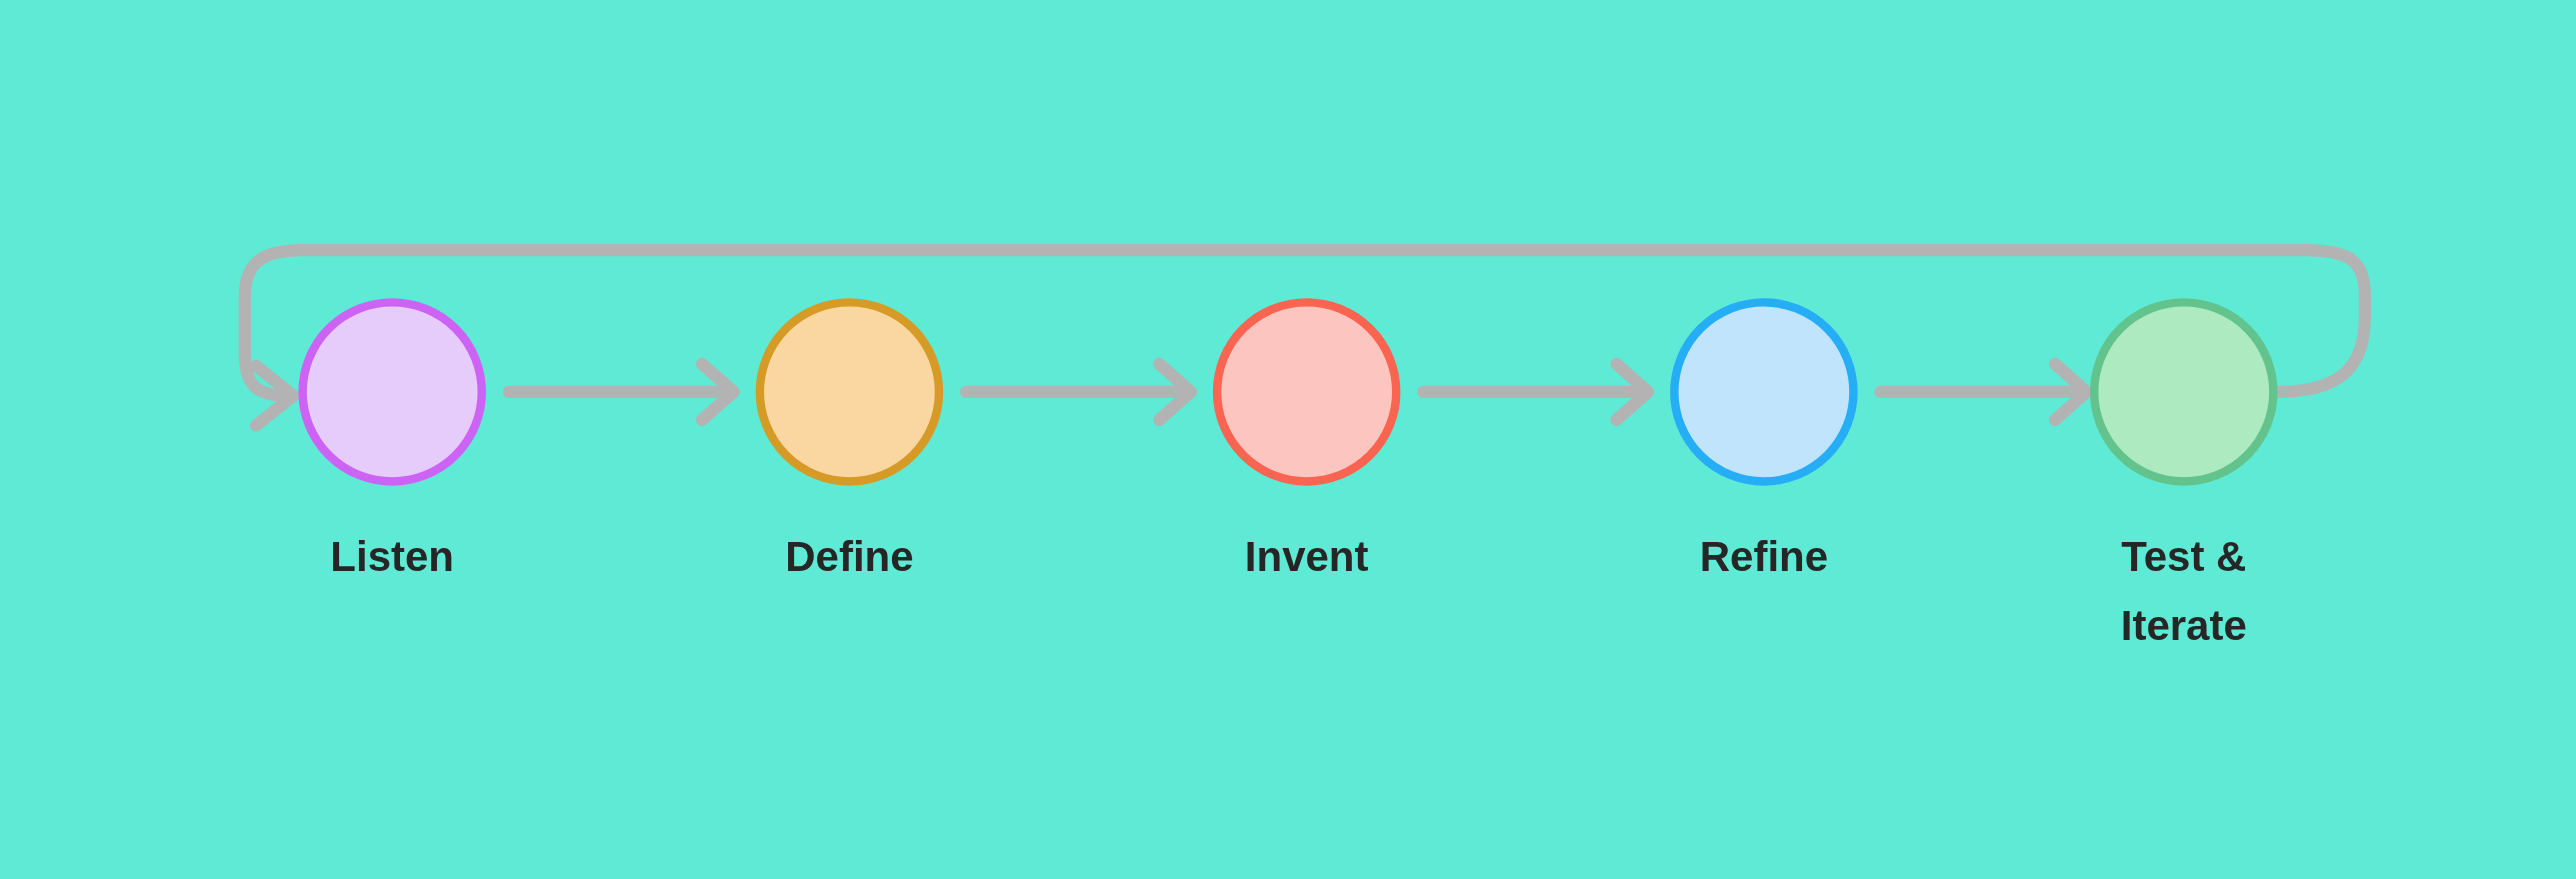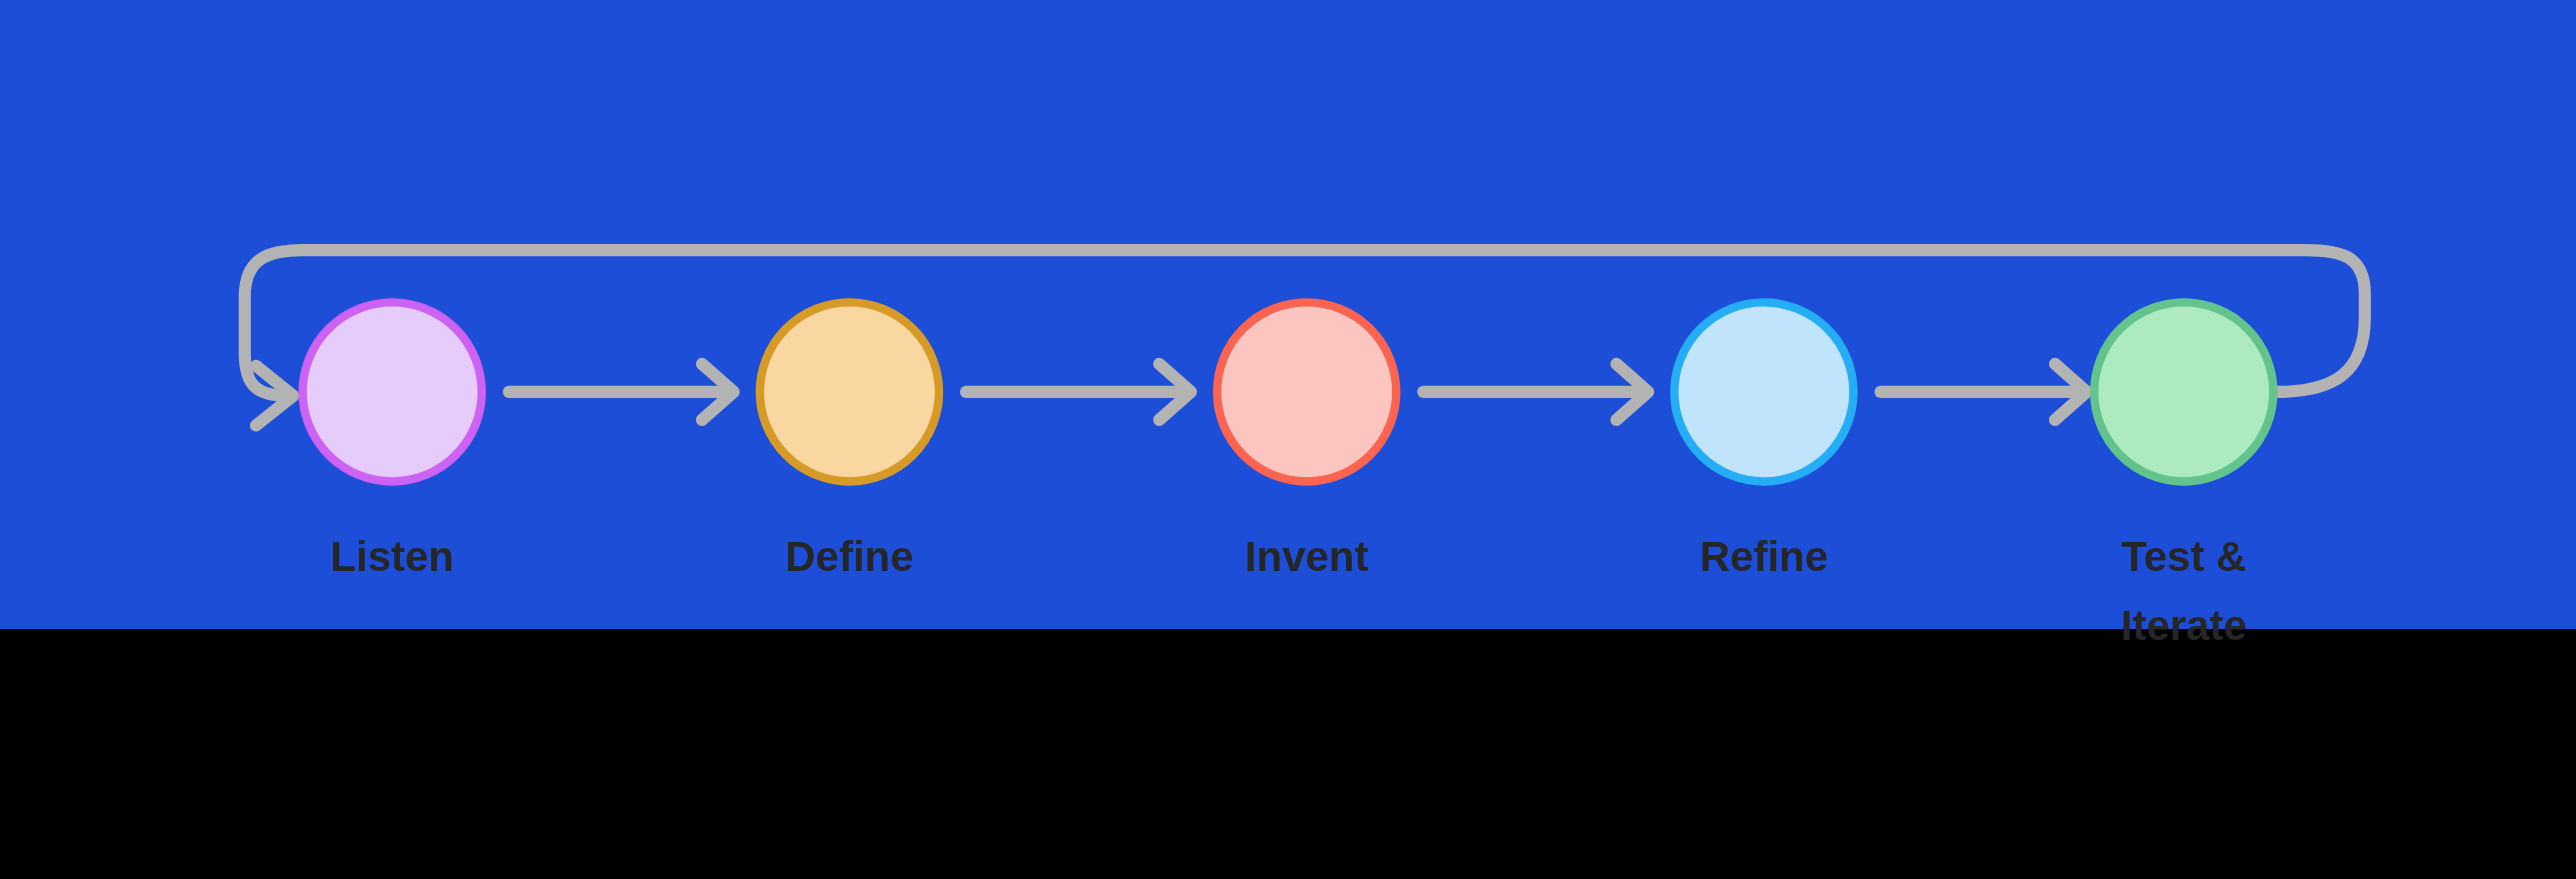--- a/index.html
+++ b/index.html
@@ -10,22 +10,22 @@
   }
   body {
     width: 2576px;
     height: 879px;
     overflow: hidden;
     font-family: "Liberation Sans", sans-serif;
   }
   #diagram-root {
     position: relative;
     width: 2576px;
-    height: 629px;
-    background: #1d4ed8;
+    height: 879px;
+    background: #5eead4;
   }
   #flow-svg {
     position: absolute;
     top: 0;
     left: 0;
     width: 2576px;
     height: 879px;
     display: block;
   }
   .stage-label {

